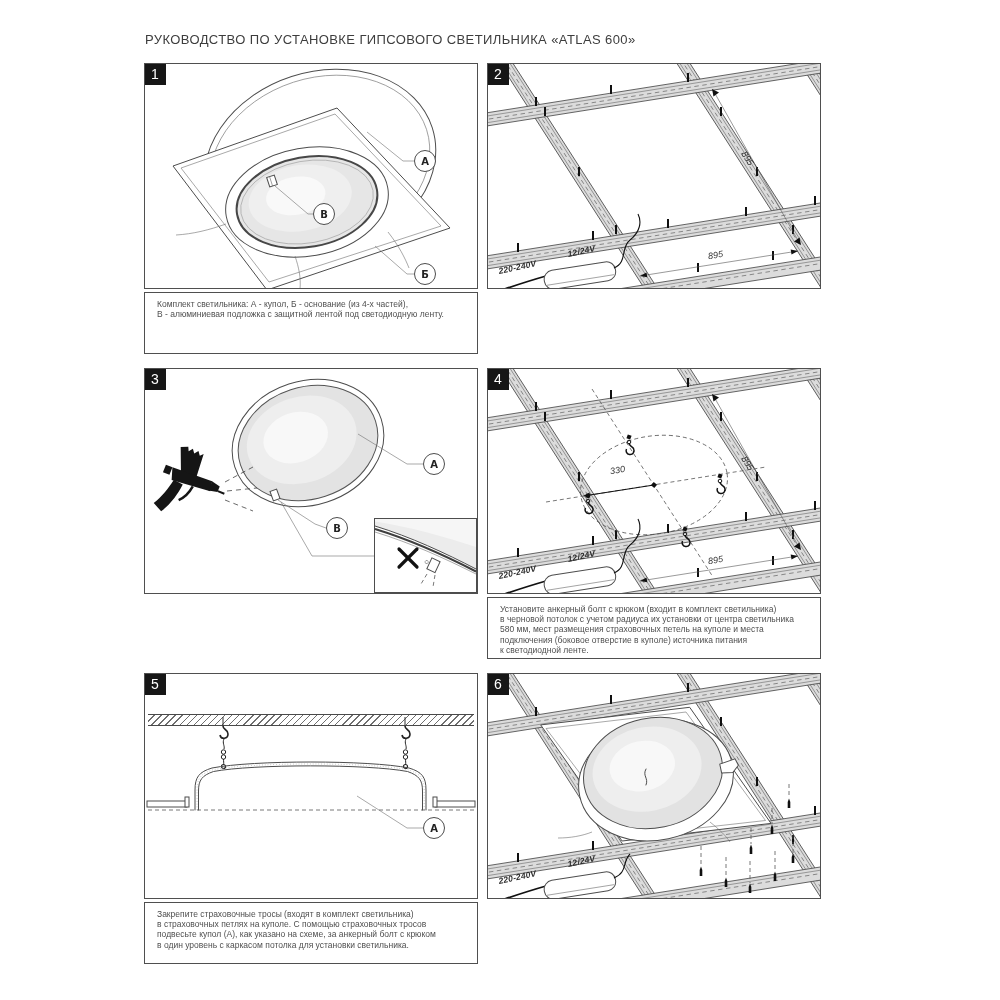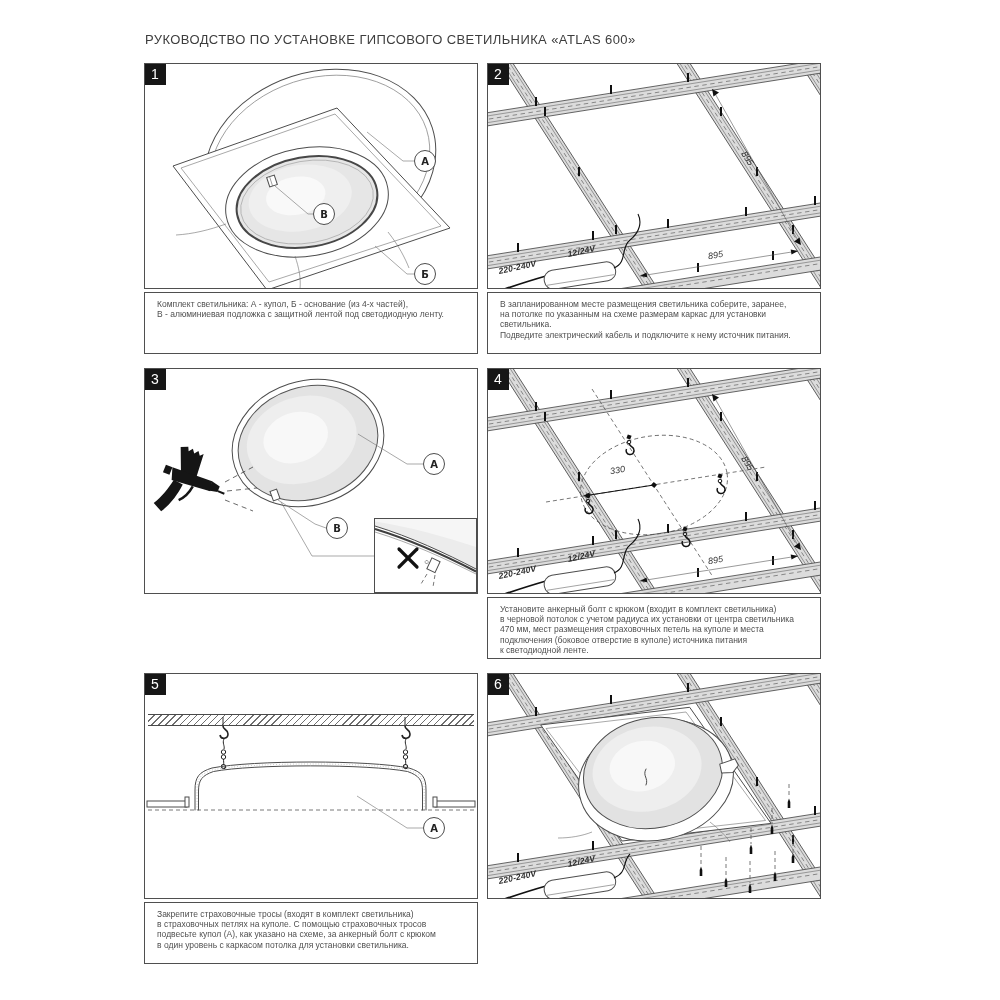--- a/index.html
+++ b/index.html
@@ -165,24 +165,20 @@
             <g transform="translate(92,212) rotate(-9)">
               <rect x="-36" y="-10" width="72" height="19" rx="9" class="wfill"></rect>
               <path d="M-34,4 L34,4" class="lnthin"></path>
             </g>
             <path d="M126,204 C140,198 132,184 142,176 C152,168 154,158 150,150" class="wire" stroke-width="1.1"></path>
             <text class="wlbl" transform="translate(94,190) rotate(-12)">12/24V</text>
             <text class="wlbl" transform="translate(30,206) rotate(-12)">220-240V</text>
           </g>
         </svg>
       </div>
-      <div class="cap">В запланированном месте размещения светильника соберите, заранее,
-на потолке по указанным на схеме размерам каркас для установки
-светильника.
-Подведите электрический кабель и подключите к нему источник питания.</div>
     </div>
 
     <div class="cell">
       <div class="fig">
         <div class="badge">3</div>
         <svg width="332" height="224" viewBox="0 0 332 224">
           <g transform="translate(163,74) rotate(-18)">
             <ellipse rx="77" ry="62" class="wfill"></ellipse>
             <ellipse rx="71" ry="56" fill="#e3e3e3" stroke="#555" stroke-width="1"></ellipse>
             <ellipse rx="56" ry="43" cx="-5" cy="-5" fill="#eeeeee"></ellipse>
@@ -345,21 +341,21 @@
               <path d="M-34,4 L34,4" class="lnthin"></path>
             </g>
             <path d="M126,204 C140,198 132,184 142,176 C152,168 154,158 150,150" class="wire" stroke-width="1.1"></path>
             <text class="wlbl" transform="translate(94,190) rotate(-12)">12/24V</text>
             <text class="wlbl" transform="translate(30,206) rotate(-12)">220-240V</text>
           </g>
         </svg>
       </div>
       <div class="cap">Установите анкерный болт с крюком (входит в комплект светильника)
 в черновой потолок с учетом радиуса их установки от центра светильника
-470 мм,  мест размещения страховочных петель на куполе и места
+580 мм,  мест размещения страховочных петель на куполе и места
 подключения (боковое отверстие в куполе) источника питания
 к светодиодной ленте.</div>
     </div>
 
     <div class="cell">
       <div class="fig">
         <div class="badge">5</div>
         <div class="hatch"></div>
         <svg width="332" height="224" viewBox="0 0 332 224" style="z-index:2">
           <g transform="translate(78,52)">

